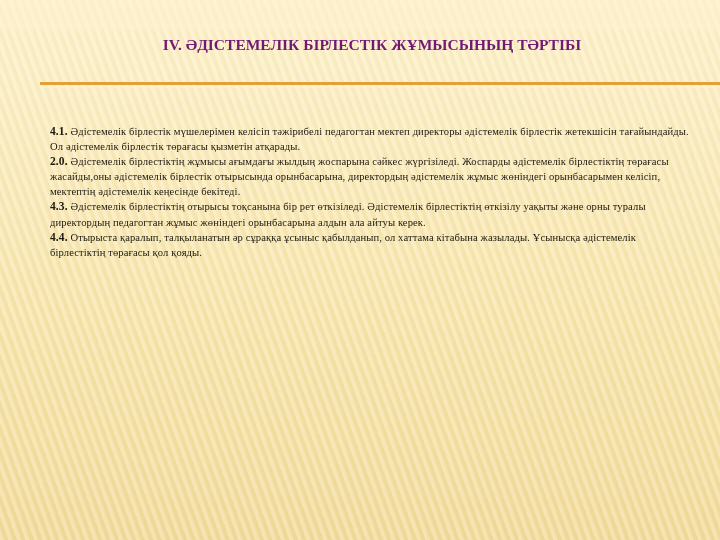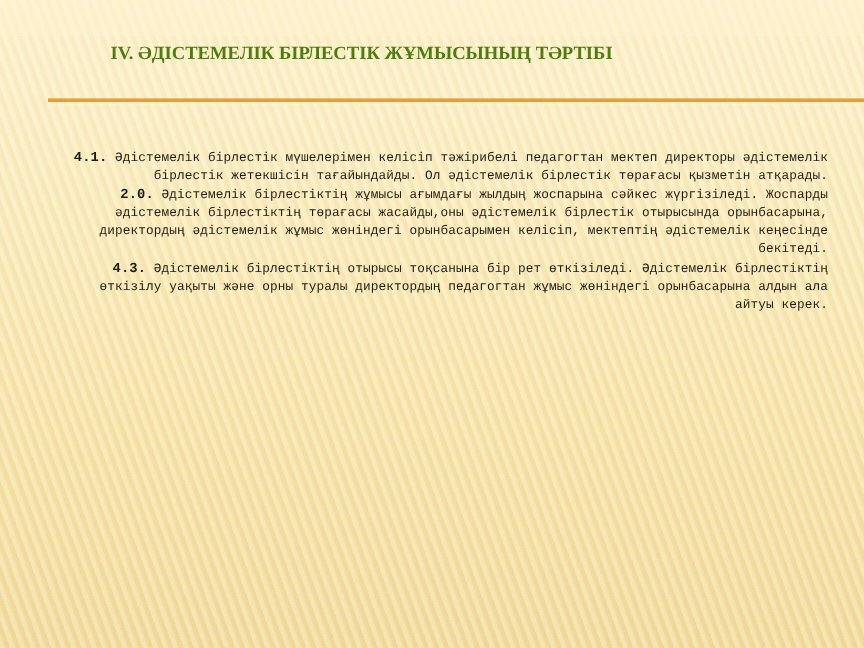--- a/index.html
+++ b/index.html
@@ -25,22 +25,23 @@
     }
     .slide-title {
       position: absolute;
       left: 92px;
       top: 36px;
       width: 560px;
       font-family: "Liberation Serif", serif;
       font-weight: bold;
       font-size: 15.5px;
       letter-spacing: 0px;
-      color: #4d7c0f;
+      color: #701a75;
       white-space: nowrap;
+      text-align: center;
     }
     .title-rule {
       position: absolute;
       left: 40px;
       top: 82px;
       width: 680px;
       height: 3px;
       background: #e3a03a;
     }
     .title-rule-shadow {
@@ -49,26 +50,25 @@
       top: 86px;
       width: 680px;
       height: 2px;
       background: rgba(255,240,200,0.6);
     }
     .body-text {
       position: absolute;
       left: 50px;
       top: 124px;
       width: 640px;
-      font-family: Liberation Mono, monospace;
+      font-family: Liberation Serif, serif;
       font-size: 10.6px;
       line-height: 15.1px;
       color: #1e1a10;
       letter-spacing: 0.1px;
-      text-align: right;
     }
     .para {
       margin: 0;
     }
     .num {
       font-weight: bold;
       font-size: 11.5px;
     }
   </style>
 </head>
@@ -78,13 +78,14 @@
 
 <div class="slide-title">IV. ӘДІСТЕМЕЛІК БІРЛЕСТІК ЖҰМЫСЫНЫҢ ТӘРТІБІ</div>
 
 <div class="title-rule"></div>
 <div class="title-rule-shadow"></div>
 
 <div class="body-text">
   <p class="para"><span class="num">4.1.</span><span> Әдістемелік бірлестік мүшелерімен келісіп  тәжірибелі педагогтан  мектеп директоры әдістемелік бірлестік жетекшісін тағайындайды. Ол әдістемелік бірлестік төрағасы қызметін атқарады.</span></p>
   <p class="para"><span class="num">2.0.</span><span>  Әдістемелік бірлестіктің жұмысы ағымдағы жылдың жоспарына сәйкес жүргізіледі. Жоспарды әдістемелік бірлестіктің төрағасы жасайды,оны әдістемелік бірлестік отырысында орынбасарына, директордың әдістемелік жұмыс жөніндегі орынбасарымен келісіп, мектептің әдістемелік кеңесінде бекітеді.</span></p>
   <p class="para"><span class="num">4.3.</span><span>   Әдістемелік бірлестіктің  отырысы тоқсанына бір рет өткізіледі. Әдістемелік бірлестіктің  өткізілу уақыты және  орны туралы директордың педагогтан жұмыс жөніндегі орынбасарына алдын ала айтуы керек.</span></p>
+  <p class="para"><span class="num">4.4.</span><span>  Отырыста қаралып, талқыланатын әр сұраққа ұсыныс қабылданып, ол  хаттама кітабына жазылады. Ұсынысқа әдістемелік бірлестіктің төрағасы қол қояды.</span></p>
 </div>
 
 </body></html>

